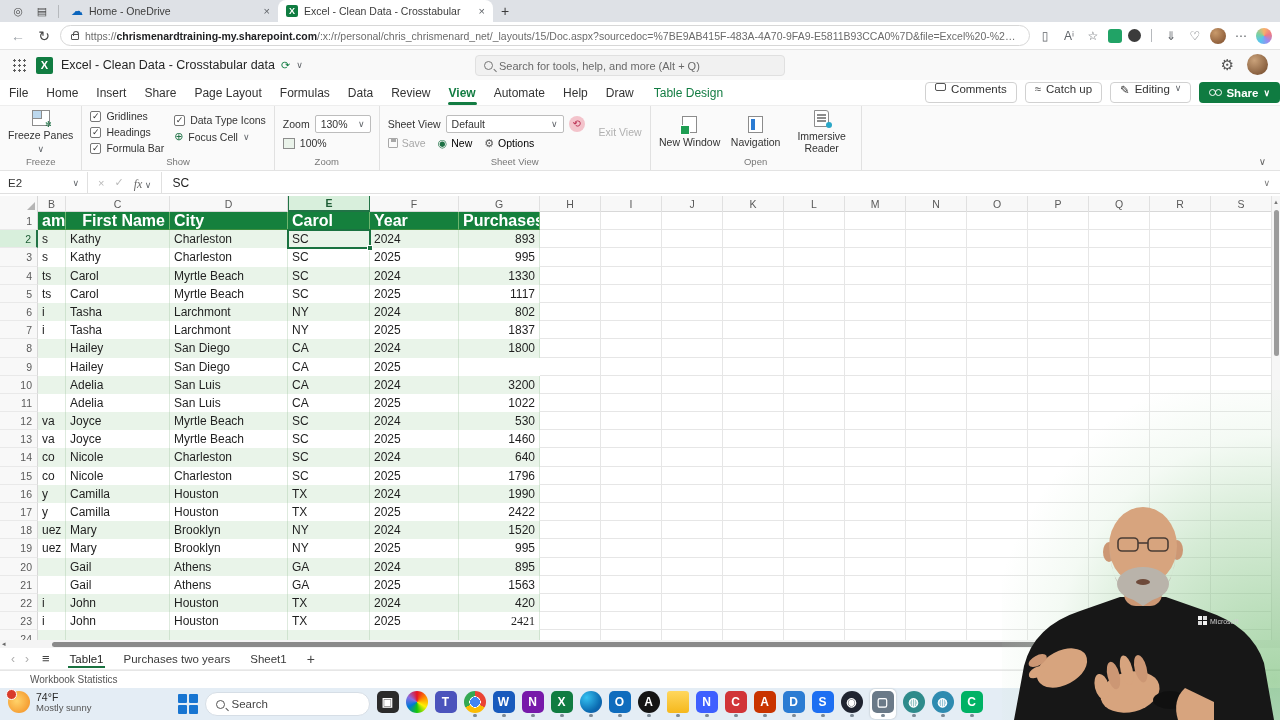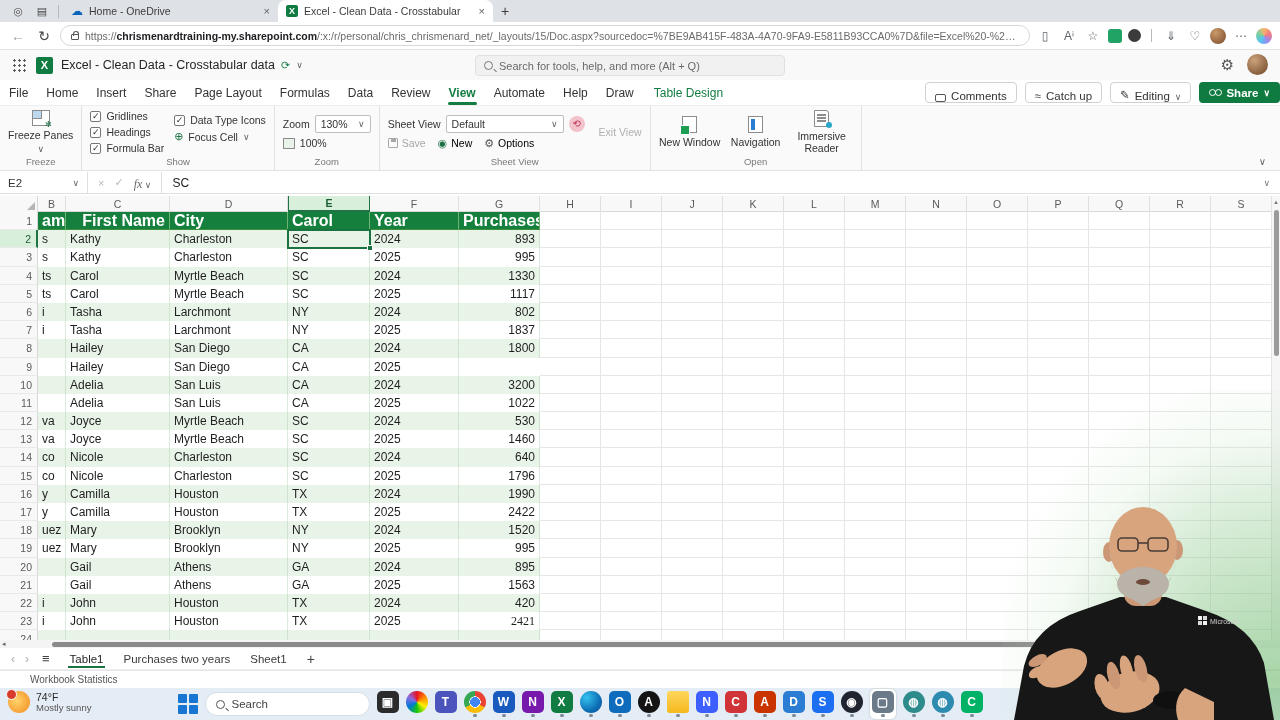--- a/index.html
+++ b/index.html
@@ -46,21 +46,21 @@
   .gear{position:absolute;right:46px;top:56px;color:#555;font-size:15px}
   .avatar{position:absolute;right:12px;top:54px;width:21px;height:21px;border-radius:50%;background:radial-gradient(circle at 35% 30%,#caa27a,#6e4527)}
 
   
   .menubar{position:absolute;left:0;top:80px;width:1280px;height:25px;background:#fff;display:flex;align-items:center;padding:0 0;gap:2px}
   .mtab{font-size:12px;color:#333;padding:4px 9px;position:relative;white-space:nowrap}
   .mtab.active{font-weight:bold;color:#127c42}
   .mtab.active::after{content:'';position:absolute;left:8px;right:8px;bottom:-1px;height:3px;background:#127c42;border-radius:2px}
   .mtab.ctx{color:#127c42}
   .menuspacer{flex:1}
-  .pillbtn{display:flex;align-items:flex-end;gap:5px;border:1px solid #d1d1d1;border-radius:4px;background:#fff;height:21px;padding:0 9px;font-size:11.5px;color:#333;margin-left:6px;white-space:nowrap}
+  .pillbtn{display:flex;align-items:flex-start;gap:5px;border:1px solid #d1d1d1;border-radius:4px;background:#fff;height:21px;padding:0 9px;font-size:11.5px;color:#333;margin-left:6px;white-space:nowrap}
   .pillbtn .cmt{width:11px;height:8px;border:1.2px solid #555;border-radius:2px}
   .sharebtn{display:flex;align-items:center;gap:5px;border-radius:4px;background:#0f7b41;height:21px;padding:0 10px;font-size:11.5px;color:#fff;font-weight:bold;margin-left:6px;white-space:nowrap}
   .ppl{width:12px;height:8px;position:relative}
   .ppl::before,.ppl::after{content:'';position:absolute;width:5px;height:5px;border:1px solid #fff;border-radius:50%;top:0}
   .ppl::before{left:0}.ppl::after{left:6px}
 
   
   .ribbon{position:absolute;left:0;top:105px;width:1280px;height:66px;background:#fafafa;border-top:1px solid #eee;border-bottom:1px solid #e3e3e3;display:flex}
   .rgroup{display:flex;flex-direction:column;border-right:1px solid #e1e1e1;padding:4px 8px 0}
   .rgc{flex:1;display:flex;align-items:center;gap:10px}

